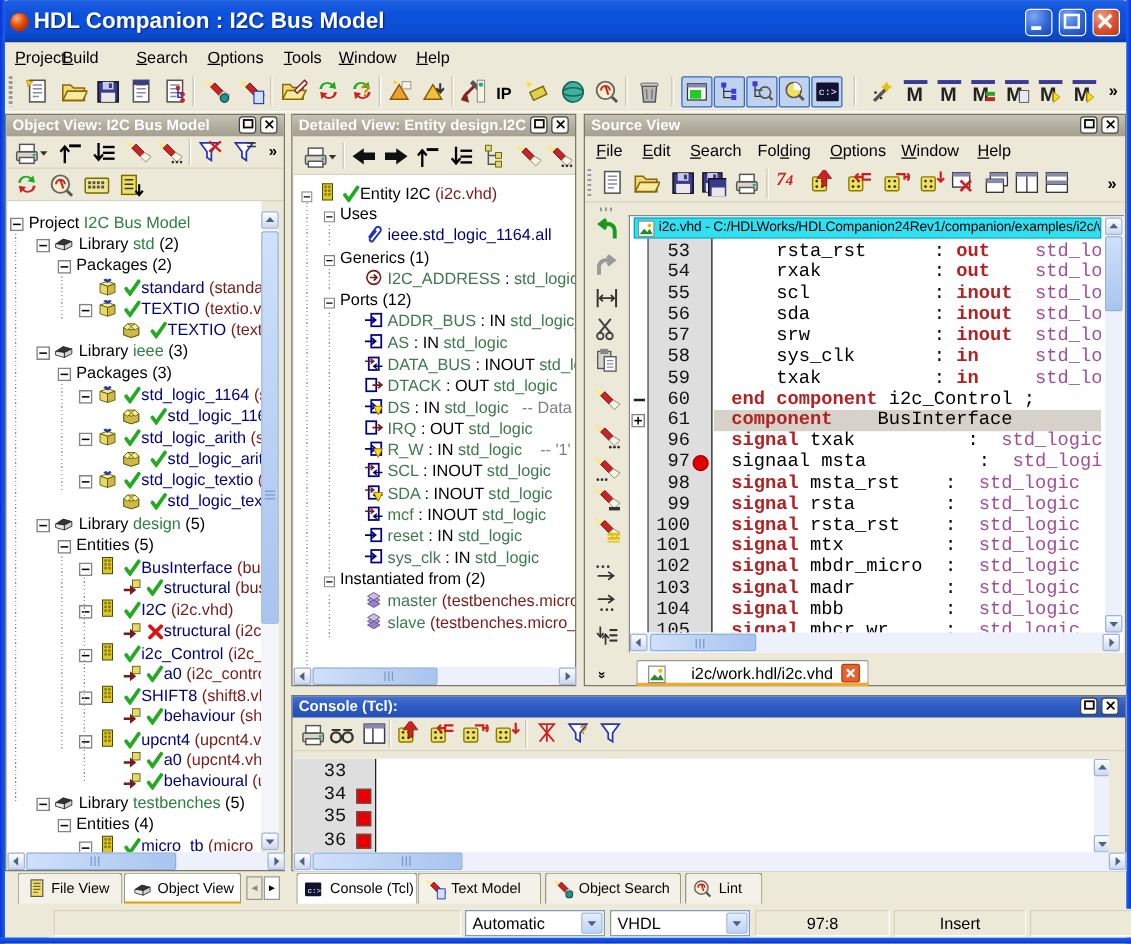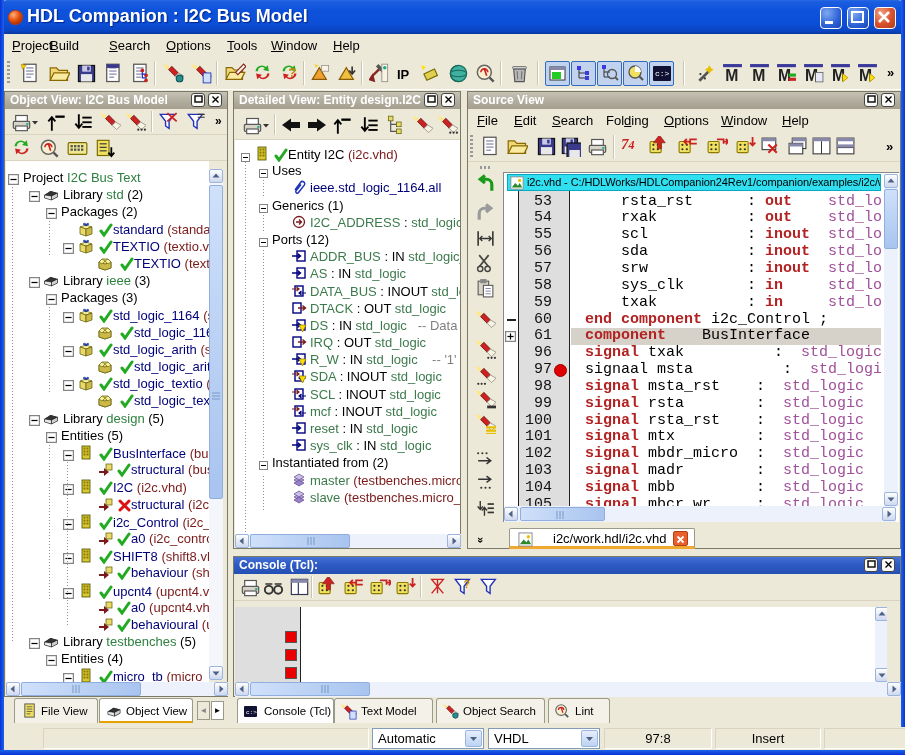--- a/index.html
+++ b/index.html
@@ -468,21 +468,21 @@
       </svg>
   </div>
   <div class="tree" id="objtree" style="left:1px;top:69px;width:203px;height:521px;padding-top:8px">
     <div class="vdot" style="left:6px;top:26px;height:455px"></div>
     <div class="vdot" style="left:43px;top:60px;height:34px"></div>
     <div class="vdot" style="left:43px;top:146px;height:86px"></div>
     <div class="vdot" style="left:43px;top:284px;height:154px"></div>
     <div class="vdot" style="left:61px;top:301px;height:163px"></div>
     <div class="trow"><i style="width:2px"></i><svg width="11" height="11" viewBox="0 0 9 9">
           <use href="#minus9"></use>
-        </svg><i style="width:4px"></i>Project <span class="gb">I2C Bus Text</span></div>
+        </svg><i style="width:4px"></i>Project <span class="gb">I2C Bus Model</span></div>
     <div class="trow"><i style="width:23px"></i><svg width="11" height="11" viewBox="0 0 9 9">
           <use href="#minus9"></use>
         </svg><i style="width:2px"></i><svg width="18" height="16" viewBox="0 0 17 16">
           <use href="#book"></use>
         </svg><i style="width:3px"></i>Library <span class="gb">std</span> (2)</div>
     <div class="trow"><i style="width:40px"></i><svg width="11" height="11" viewBox="0 0 9 9">
           <use href="#minus9"></use>
         </svg><i style="width:4px"></i>Packages (2)</div>
     <div class="trow"><i style="width:72px"></i><svg width="16" height="16" viewBox="0 0 16 16">
           <use href="#pkg"></use>
@@ -778,25 +778,25 @@
         </svg><i style="width:3px"></i><span class="g">DS</span> : IN <span class="g">std_logic</span> &nbsp;&nbsp;<span class="cmt">-- Data</span></div>
     <div class="trow"><i style="width:56px"></i><svg width="16" height="16" viewBox="0 0 16 16">
           <use href="#portout"></use>
         </svg><i style="width:3px"></i><span class="g">IRQ</span> : OUT <span class="g">std_logic</span></div>
     <div class="trow"><i style="width:56px"></i><svg width="16" height="16" viewBox="0 0 16 16">
           <use href="#portin"></use>
           <path d="M8 8 L15 8 L11.5 15 Z" fill="#ffe000" stroke="#8a7a00" stroke-width="0.7"></path>
         </svg><i style="width:3px"></i><span class="g">R_W</span> : IN <span class="g">std_logic</span> &nbsp;&nbsp;&nbsp;<span class="cmt">-- '1'</span></div>
     <div class="trow"><i style="width:56px"></i><svg width="16" height="16" viewBox="0 0 16 16">
           <use href="#portinout"></use>
+        </svg><i style="width:3px"></i><span class="g">SCL</span> : INOUT <span class="g">std_logic</span></div>
+    <div class="trow"><i style="width:56px"></i><svg width="16" height="16" viewBox="0 0 16 16">
+          <use href="#portinout"></use>
           <path d="M8 8 L15 8 L11.5 15 Z" fill="#ffe000" stroke="#8a7a00" stroke-width="0.7"></path>
         </svg><i style="width:3px"></i><span class="g">SDA</span> : INOUT <span class="g">std_logic</span> &nbsp;&nbsp;&nbsp;&nbsp;</div>
-    <div class="trow"><i style="width:56px"></i><svg width="16" height="16" viewBox="0 0 16 16">
-          <use href="#portinout"></use>
-        </svg><i style="width:3px"></i><span class="g">SCL</span> : INOUT <span class="g">std_logic</span></div>
     <div class="trow"><i style="width:56px"></i><svg width="16" height="16" viewBox="0 0 16 16">
           <use href="#portinout"></use>
         </svg><i style="width:3px"></i><span class="g">mcf</span> : INOUT <span class="g">std_logic</span></div>
     <div class="trow"><i style="width:56px"></i><svg width="16" height="16" viewBox="0 0 16 16">
           <use href="#portin"></use>
         </svg><i style="width:3px"></i><span class="g">reset</span> : IN <span class="g">std_logic</span></div>
     <div class="trow"><i style="width:56px"></i><svg width="16" height="16" viewBox="0 0 16 16">
           <use href="#portin"></use>
         </svg><i style="width:3px"></i><span class="g">sys_clk</span> : IN <span class="g">std_logic</span></div>
     <div class="trow"><i style="width:24px"></i><svg width="9" height="9">
@@ -1116,20 +1116,26 @@
     <svg class="ticon" style="left:219px;top:3px" viewBox="0 0 18 18">
         <use href="#funnel"></use>
         <text x="9" y="9" font-size="9" fill="#cc8800" font-weight="bold">?</text>
       </svg>
     <svg class="ticon" style="left:245px;top:3px" viewBox="0 0 18 18">
         <use href="#funnel"></use>
       </svg>
   </div>
   <div class="abs" style="left:1px;top:50px;width:652px;height:75px;background:#fff;overflow:hidden">
     <div class="abs" style="left:0;top:0;width:66px;height:75px;background:#dedede;border-right:1px solid #222"></div>
+    <div class="abs" style="left:0;top:2px;width:42px;text-align:right;font-family:'Liberation Mono',monospace;font-size:15px;line-height:18.2px;color:#111">
+        <div>33</div>
+        <div>34</div>
+        <div>35</div>
+        <div>36</div>
+      </div>
     <div class="abs" style="left:50px;top:23.5px;width:12px;height:12px;background:#e80000;border:1px solid #555"></div>
     <div class="abs" style="left:50px;top:41.8px;width:12px;height:12px;background:#e80000;border:1px solid #555"></div>
     <div class="abs" style="left:50px;top:60px;width:12px;height:12px;background:#e80000;border:1px solid #555"></div>
     <div class="sb-v" style="left:640px;top:0;width:14px;height:75px">
       <div class="sb-btn" style="top:0"><svg width="12" height="12">
             <path d="M2.5 7.5 L6 3.5 L9.5 7.5 Z" fill="#4d6185"></path>
           </svg></div>
       <div class="sb-btn" style="bottom:0"><svg width="12" height="12">
             <path d="M2.5 4.5 L6 8.5 L9.5 4.5 Z" fill="#4d6185"></path>
           </svg></div>

